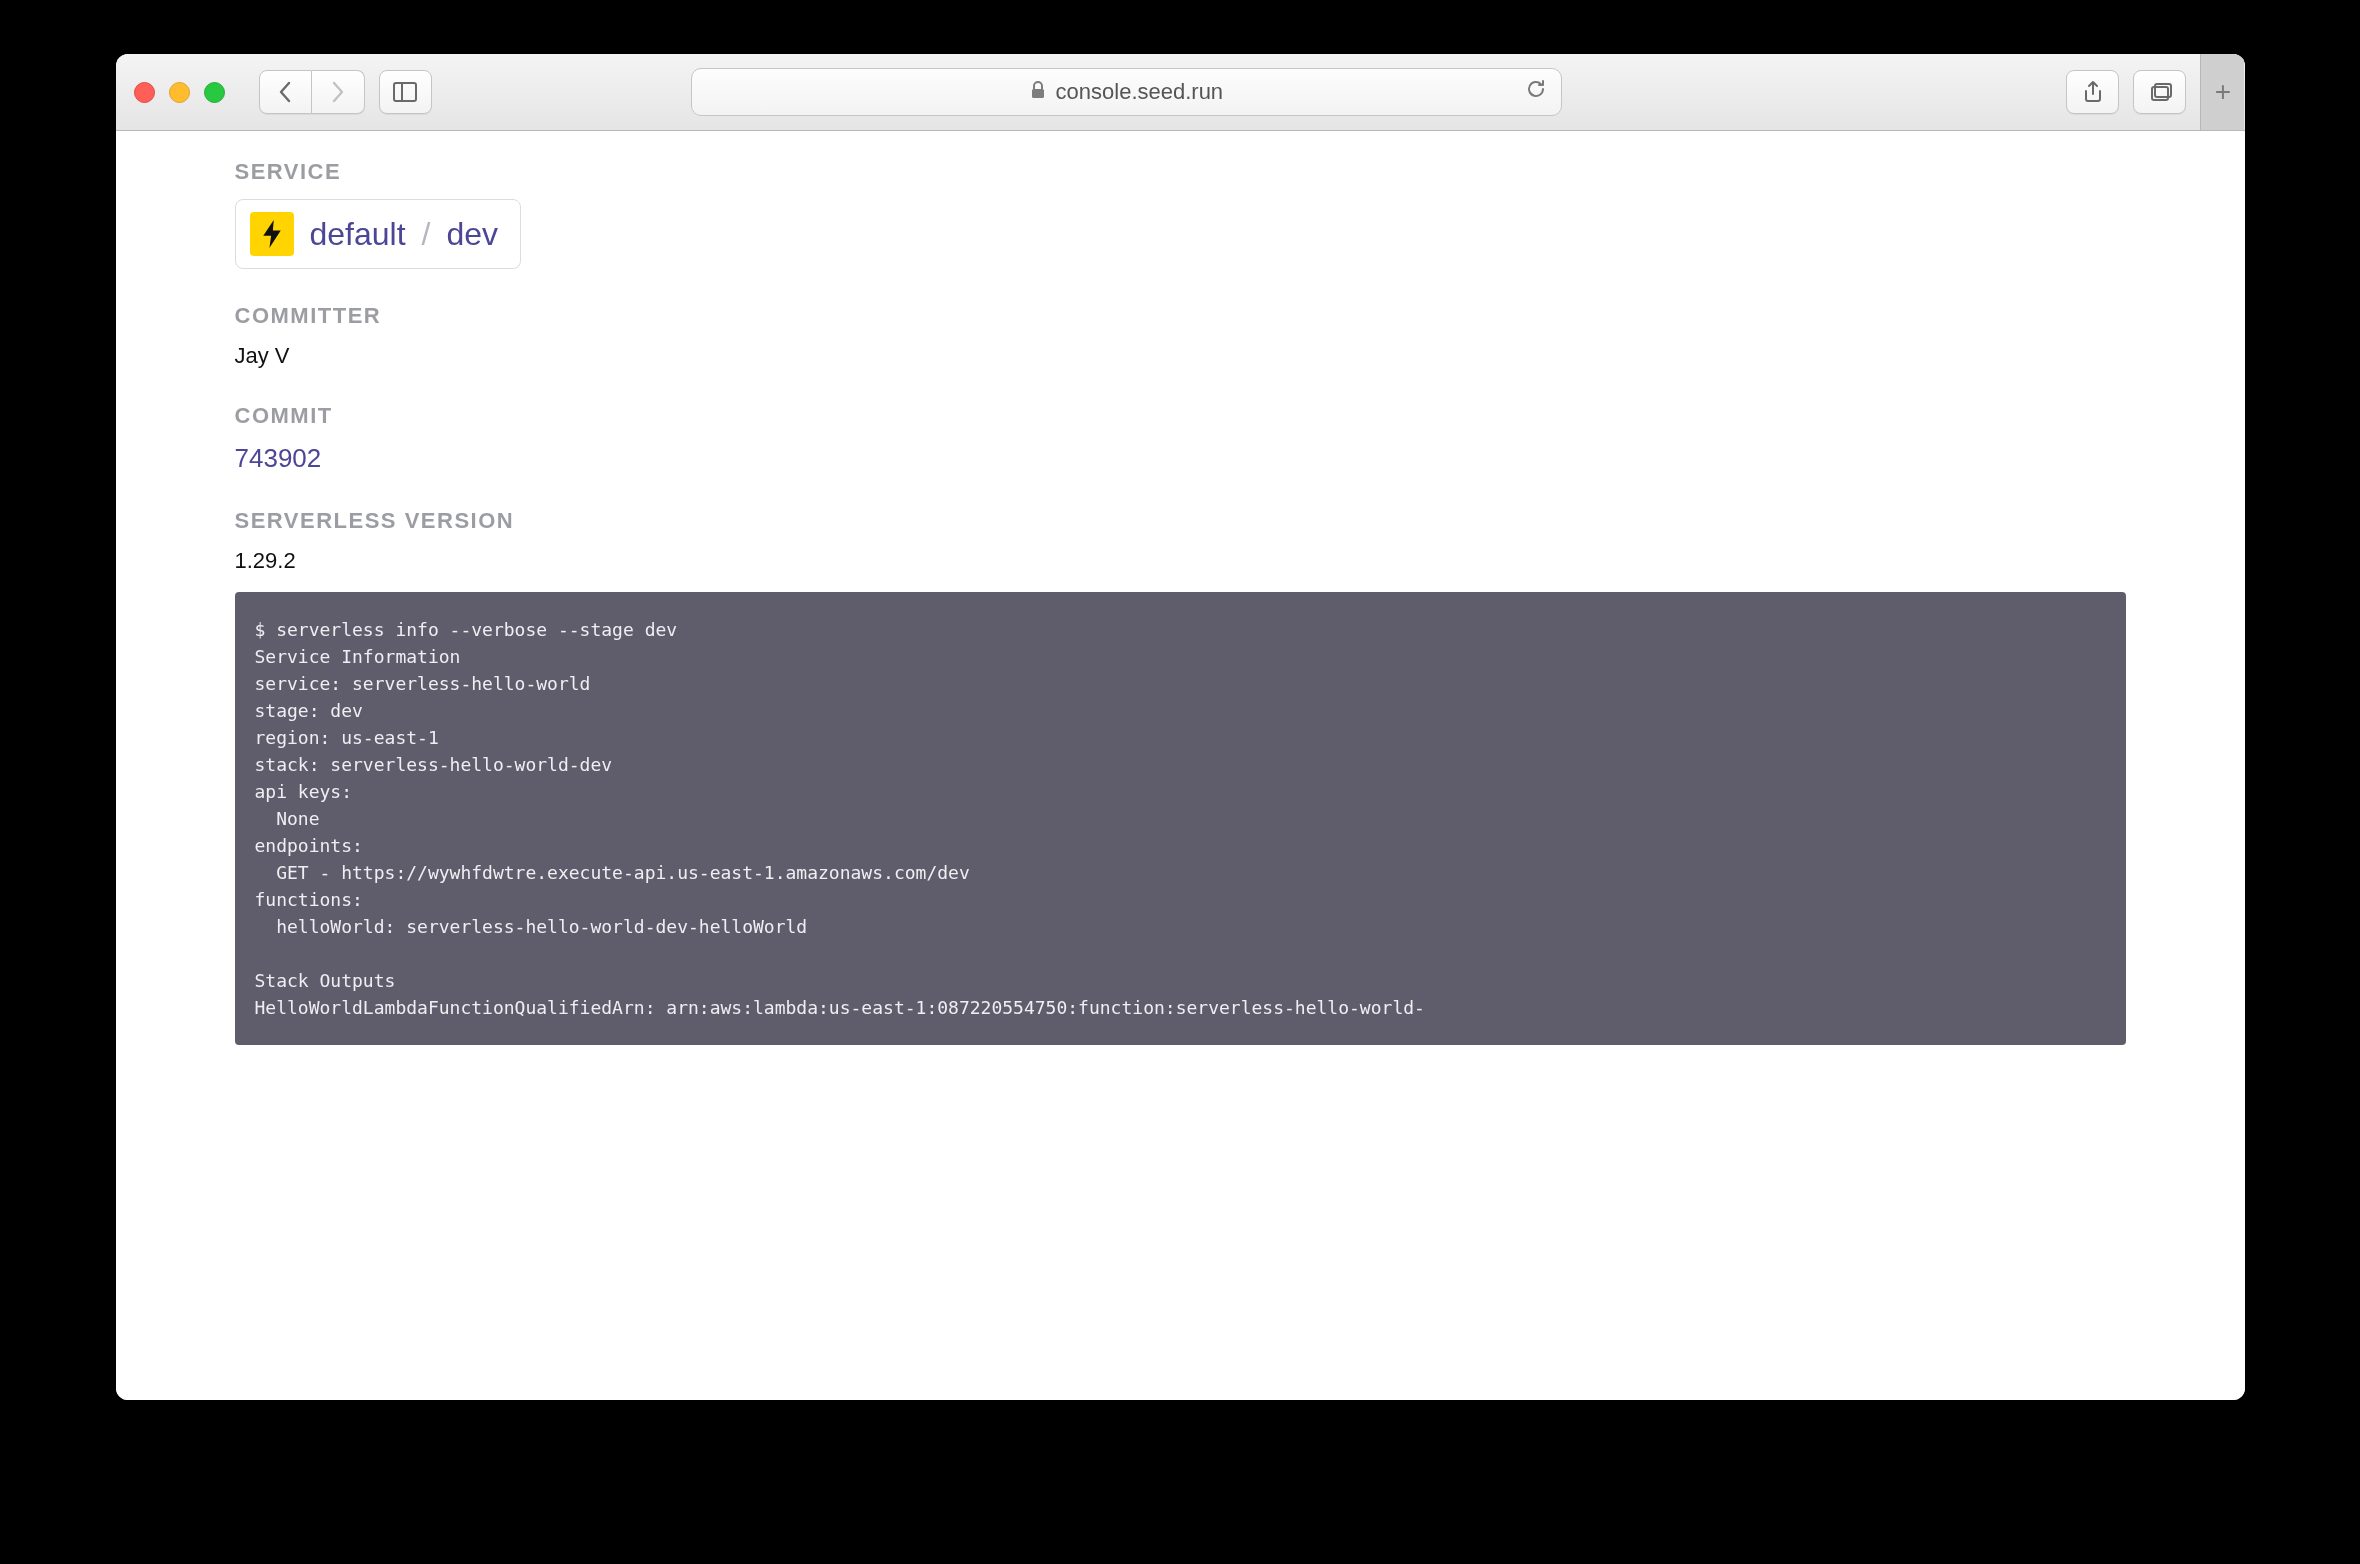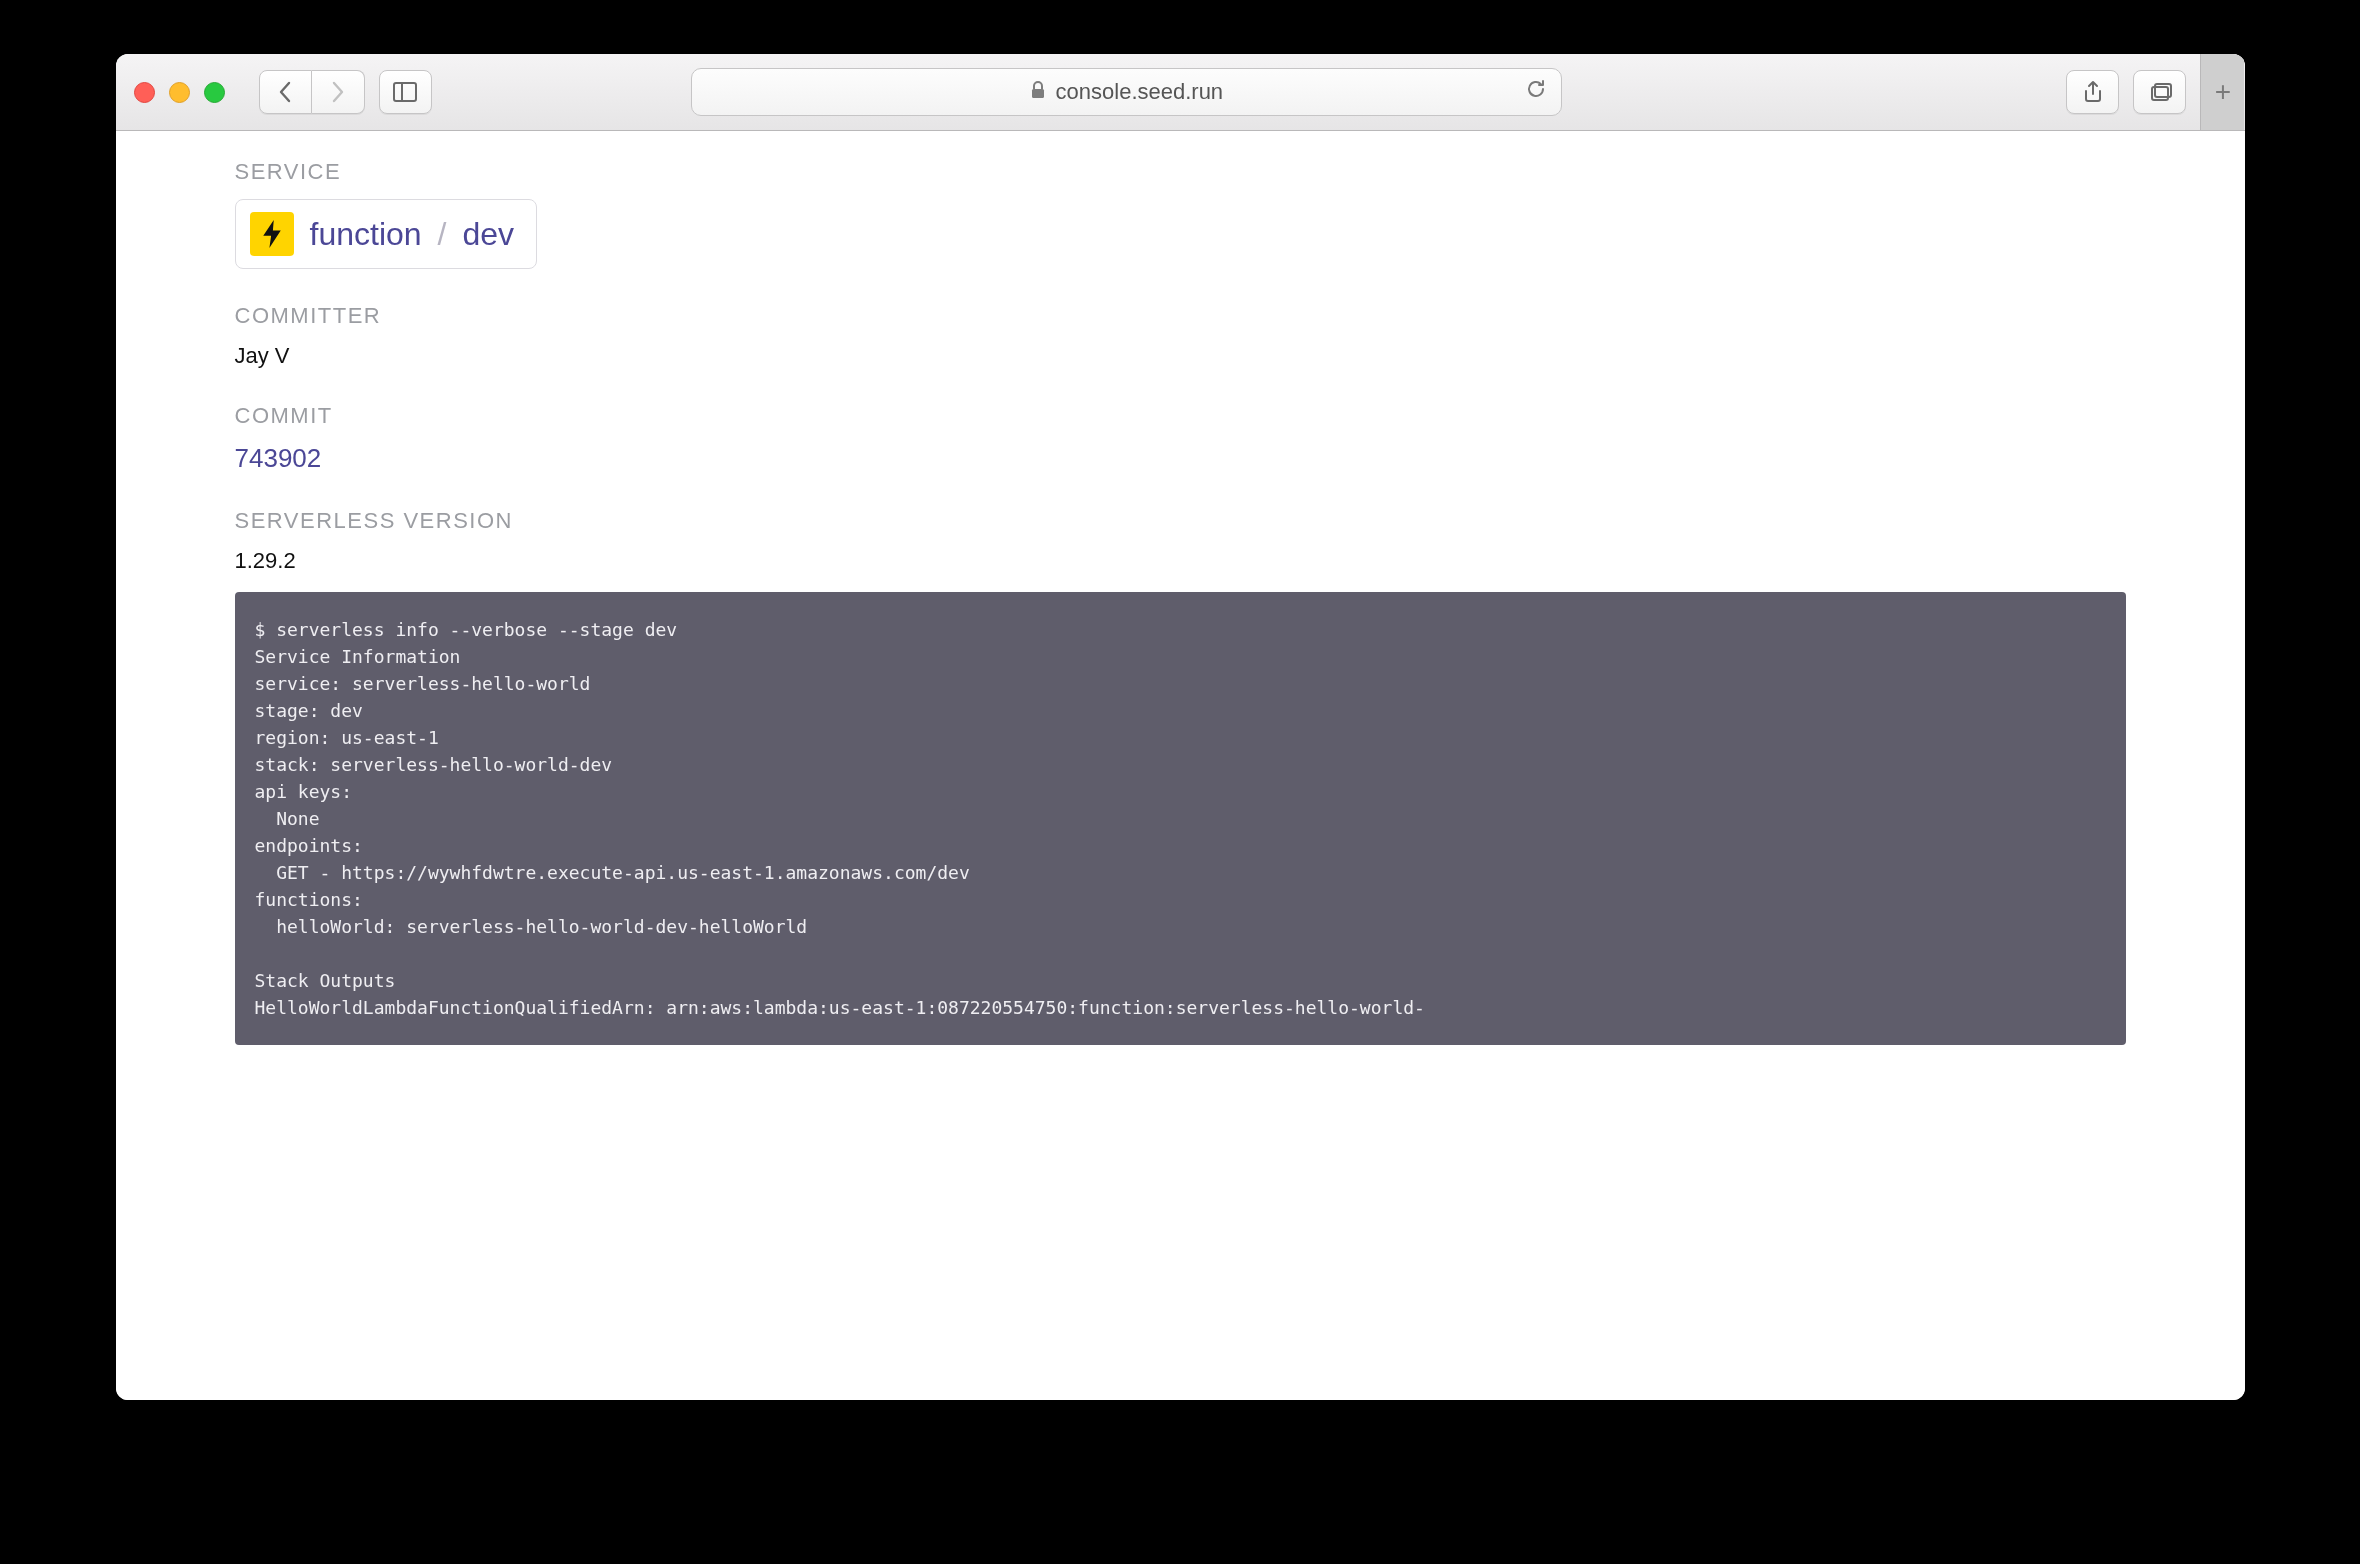--- a/index.html
+++ b/index.html
@@ -130,21 +130,21 @@
     .page {
       flex: 1;
       background: #fff;
       padding: 20px 119px 0 119px;
       overflow: hidden;
       color: #222;
     }
 
     .section-label {
       font-size: 22px;
-      font-weight: 400;
+      font-weight: 700;
       letter-spacing: 1.5px;
       color: #9b9da2;
       text-transform: uppercase;
       margin-top: 34px;
       margin-bottom: 14px;
     }
     .section-label.first { margin-top: 8px; }
 
     .service-chip {
       display: inline-flex;
@@ -269,21 +269,21 @@
 
   <div class="page">
 
     <div class="section-label first">SERVICE</div>
     <div class="service-chip">
       <span class="bolt">
         <svg viewBox="0 0 24 32">
             <path d="M14 0 L2 18 H11 L9 32 L22 12 H13 Z" fill="#111"></path>
           </svg>
       </span>
-      <a href="#">function</a>
+      <a href="#">default</a>
       <span class="slash">/</span>
       <a href="#">dev</a>
     </div>
 
     <div class="section-label">COMMITTER</div>
     <div class="value-big">Jay V</div>
 
     <div class="section-label">COMMIT</div>
     <div class="value-link">743902</div>
 

